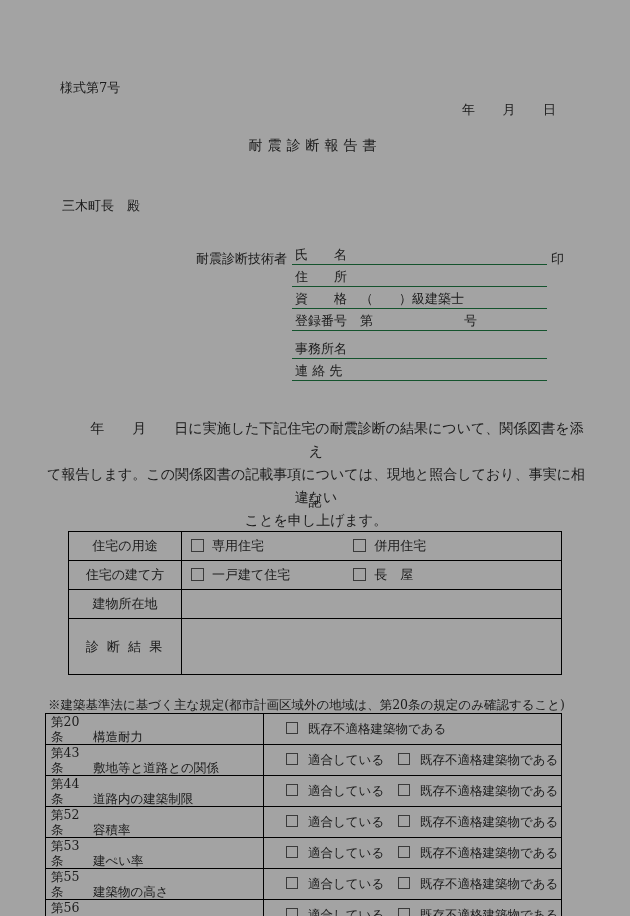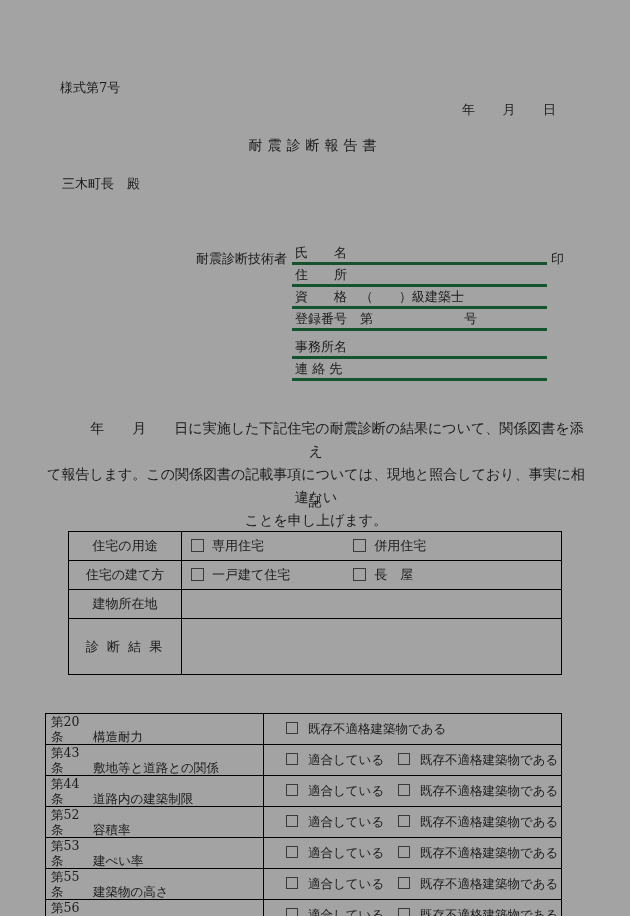--- a/index.html
+++ b/index.html
@@ -14,28 +14,28 @@
     font-size:13px;
     overflow:hidden;
   }
   .abs { position:absolute; }
 
   
   .form-number { left:60px; top:79px; }
   .date-line   { left:462px; top:101px; letter-spacing:0.5px; }
   .doc-title   { left:0; right:0; top:137px; text-align:center;
                  font-size:14px; letter-spacing:5px; }
-  .addressee   { left:62px; top:175px; }
+  .addressee   { left:62px; top:197px; }
 
   
   .tech-label  { left:196px; top:250px; }
   .tech-fields { left:292px; top:243px; width:255px; }
   .field-row {
     height:22px;
-    border-bottom:3px solid #14532d;
+    border-bottom:1px solid #14532d;
     display:flex; align-items:flex-end;
     padding-left:3px; box-sizing:border-box;
   }
   .field-row.gap { height:6px; border-bottom:none; }
   .seal { left:551px; top:250px; }
 
   
   .body-text { left:42px; top:417px; width:548px; line-height:23px; font-size:14px;text-align:center; }
   .ki-heading { left:0; right:0; top:493px; text-align:center; }
 
@@ -147,20 +147,21 @@
         <td class="opts"></td>
       </tr>
       <tr class="r4">
         <td class="lbl diag-lbl">診 断 結 果</td>
         <td class="opts"></td>
       </tr>
     </tbody>
       </table>
   </div>
 
+  <div class="abs reg-note">※建築基準法に基づく主な規定(都市計画区域外の地域は、第20条の規定のみ確認すること)</div>
 
   <div class="abs reg-table">
     <table>
       <tbody>
           <tr>
         <td class="art-cell">
           <span class="art-no">第20条</span>
           <span>構造耐力</span>
         </td>
         <td class="opt-cell">

